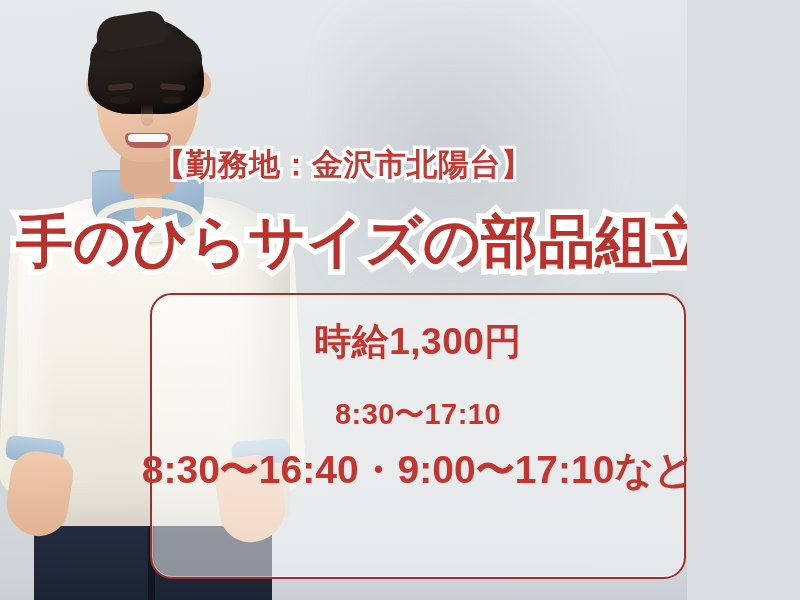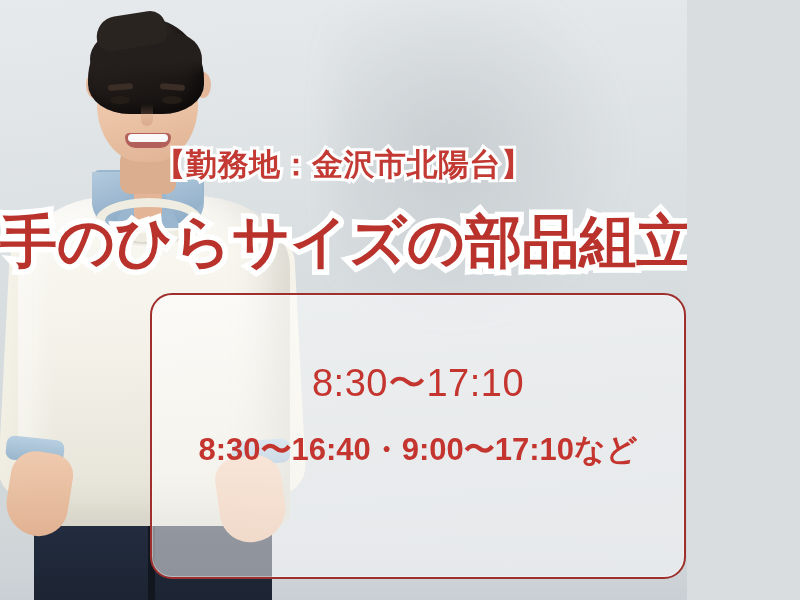--- a/index.html
+++ b/index.html
@@ -181,21 +181,21 @@
     text-align:center;
     font-size:31px; font-weight:bold; letter-spacing:.5px;
     color:#c23a33;
     -webkit-text-stroke:6px #ffffff;
     paint-order:stroke fill;
     text-shadow:0 0 2px rgba(255,255,255,.9);
     white-space:nowrap;
   }
 
   .headline{
-    position:absolute; left:0; right:0; top:204px;
+    position:absolute; left:16px; right:0; top:204px;
     text-align:left;
     font-size:57px; font-weight:bold; letter-spacing:0px;
     color:#b9322c;
     -webkit-text-stroke:11px #ffffff;
     paint-order:stroke fill;
     white-space:nowrap;
   }
 
   .info-box{
     position:absolute; left:150px; top:293px; width:536px; height:286px;
@@ -207,27 +207,27 @@
   .info-inner{
     position:absolute; inset:0;
     display:flex; flex-direction:column; align-items:center;
     padding-top:22px;
   }
   .wage{
     font-size:37px; font-weight:bold; color:#c5352f;
     letter-spacing:.5px; white-space:nowrap;
   }
   .hours-main{
-    margin-top:41px;
-    font-size:38px; font-weight:normal; color:#c5352f;
+    margin-top:28px;
+    font-size:29px; font-weight:bold; color:#c5352f;
     letter-spacing:.5px; white-space:nowrap;
   }
   .hours-alt{
-    margin-top:20px;
-    font-size:31px; font-weight:bold; color:#c5352f;
+    margin-top:8px;
+    font-size:39px; font-weight:bold; color:#c5352f;
     letter-spacing:0px; white-space:nowrap;
   }
   .note{
     margin-top:6px;
     font-size:31px; font-weight:bold; color:#c5352f;
     letter-spacing:.5px; white-space:nowrap;
   }
 </style>
 </head>
 <body>
@@ -298,19 +298,20 @@
   </div>
 
   <div class="overlay">
 
     <div class="subtitle">【勤務地：金沢市北陽台】</div>
 
     <div class="headline">手のひらサイズの部品組立</div>
 
     <div class="info-box">
       <div class="info-inner">
+        <div class="wage">時給1,300円</div>
         <div class="hours-main">8:30〜17:10</div>
         <div class="hours-alt">8:30〜16:40・9:00〜17:10など</div>
       </div>
     </div>
 
   </div>
 </div>
 
 </body></html>

